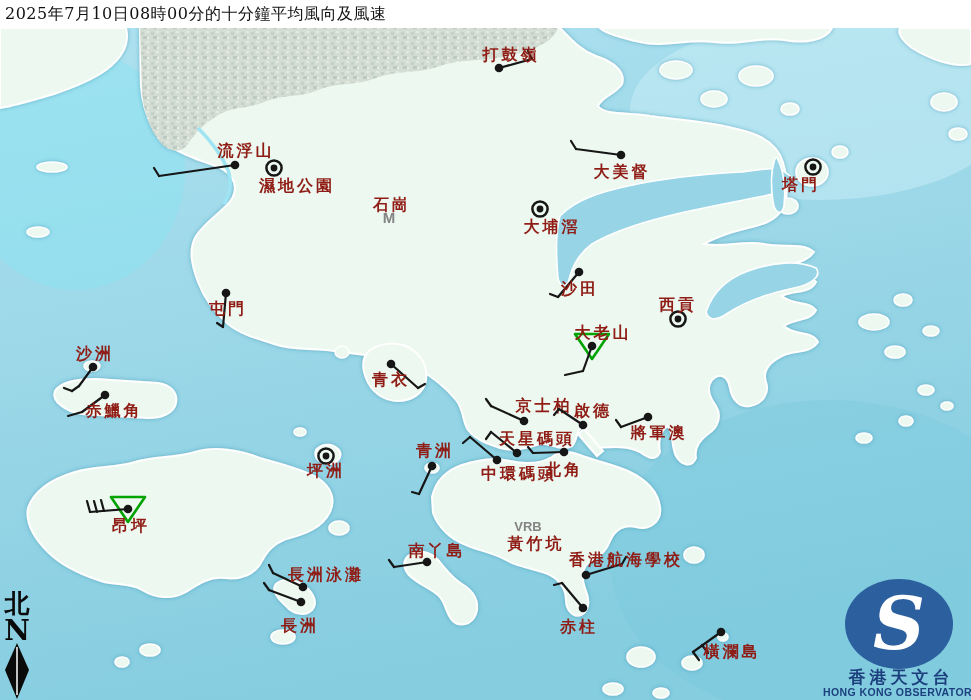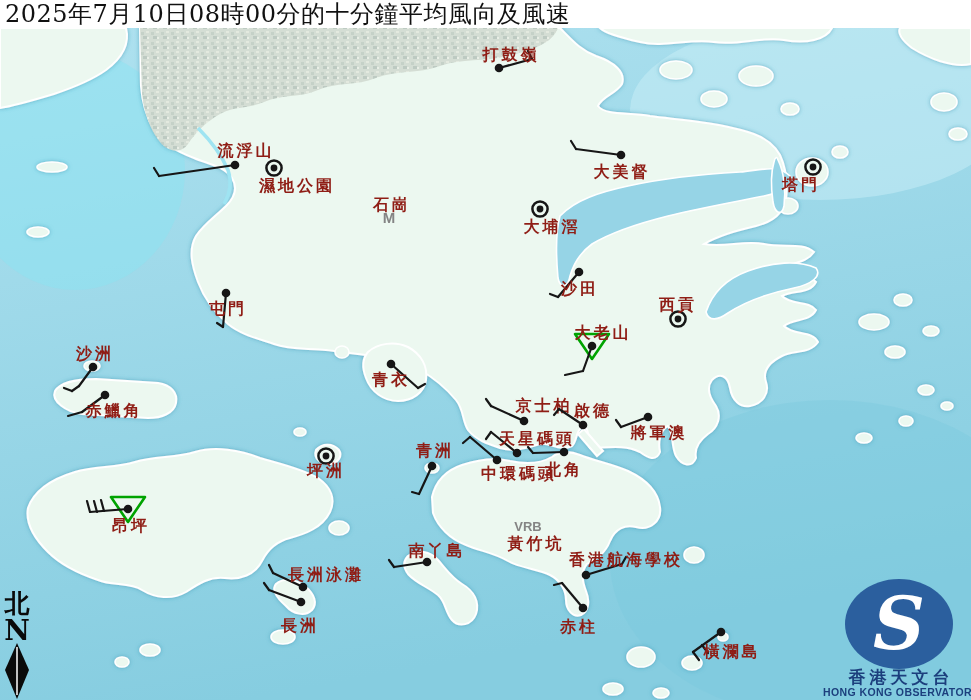--- a/index.html
+++ b/index.html
@@ -1,20 +1,20 @@
 <!DOCTYPE html>
 <html><head>
 <meta charset="utf-8">
 <style>
   html,body{margin:0;padding:0;background:#666;}
   .stage{position:relative;width:971px;height:700px;overflow:hidden;
          font-family:"DejaVu Sans",sans-serif;background:#9bd6e8;}
   .titlebar{position:absolute;left:0;top:0;width:971px;height:28px;background:#ffffff;
             line-height:28px;z-index:5;}
-  .titlebar span{font-family:"DejaVu Serif","DejaVu Sans",serif;font-size:24px;color:#111;
+  .titlebar span{font-family:"DejaVu Serif","DejaVu Sans",serif;font-size:16px;color:#111;
                  padding-left:5px;letter-spacing:0.5px;white-space:nowrap;}
   svg{position:absolute;left:0;top:0;}
   .coast{fill:#ecf8f0;stroke:#ffffff;stroke-width:2;}
   .urban{stroke:#ffffff;stroke-width:2;}
   .waterover{fill:#96d4e6;stroke:#ffffff;stroke-width:1.6;}
   .islet{fill:#ecf8f0;stroke:#ffffff;stroke-width:1.6;}
   .st-label{fill:#8f1d15;font-size:16px;font-weight:bold;letter-spacing:3px;
             font-family:"DejaVu Sans",sans-serif;}
   .graysym{fill:#848484;font-weight:bold;font-family:"Liberation Sans","DejaVu Sans",sans-serif;}
   .barb{stroke:#161616;stroke-width:2.2;stroke-linecap:round;fill:none;}

